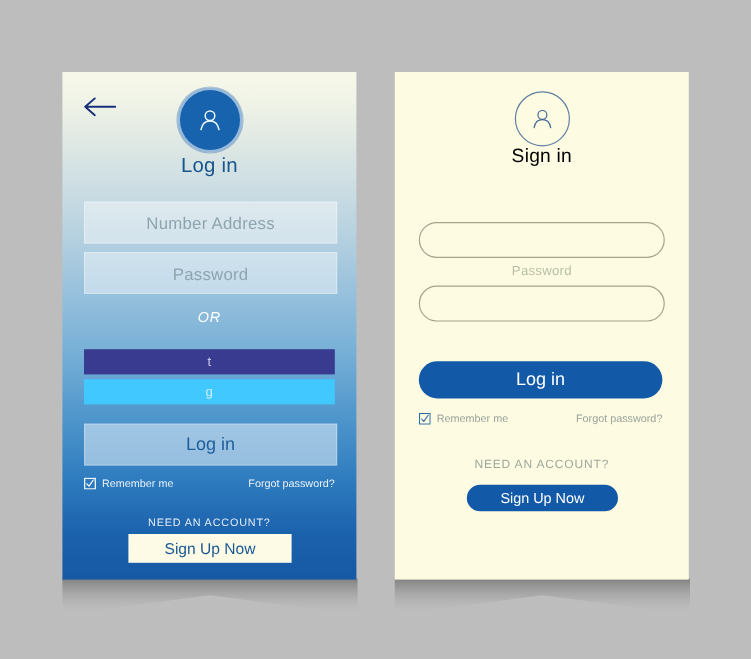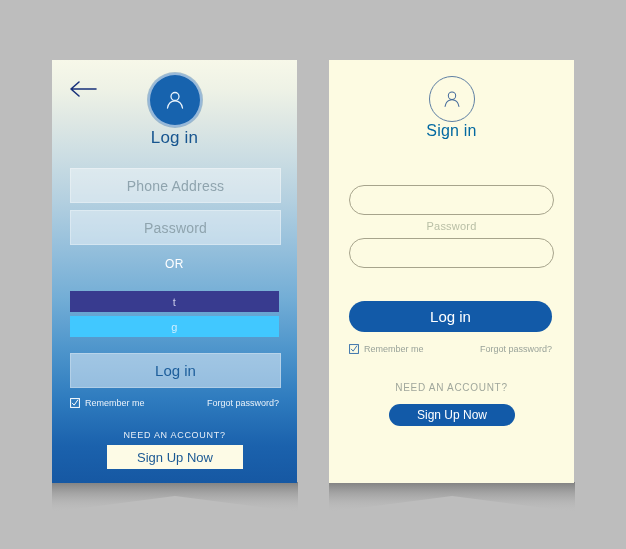--- a/index.html
+++ b/index.html
@@ -110,20 +110,21 @@
 
   .l-or {
     position: absolute;
     left: 0;
     right: 0;
     top: 197px;
     text-align: center;
     font-size: 12px;
     color: #ffffff;
     letter-spacing: 0.6px;
+    font-style: italic;
   }
 
   .l-social {
     position: absolute;
     left: 18px;
     width: 209px;
     height: 21px;
     display: flex;
     align-items: center;
     justify-content: center;
@@ -230,21 +231,21 @@
     justify-content: center;
   }
 
   .r-title {
     position: absolute;
     left: 0;
     right: 0;
     top: 62px;
     text-align: center;
     font-size: 16px;
-    color: #0369a1;
+    color: #000000;
     letter-spacing: 0.2px;
   }
 
   .r-label {
     position: absolute;
     left: 0;
     right: 0;
     text-align: center;
     font-size: 11px;
     color: #b9bfa6;
@@ -365,21 +366,21 @@
       <div class="l-avatar">
         <svg width="26" height="26" viewBox="0 0 26 26">
           <circle cx="13" cy="9.5" r="4" fill="none" stroke="#e8f2fb" stroke-width="1.3"></circle>
           <path d="M5.5 21 C6.5 15.5 10 13.8 13 13.8 C16 13.8 19.5 15.5 20.5 21" fill="none" stroke="#e8f2fb" stroke-width="1.3" stroke-linecap="round"></path>
         </svg>
       </div>
     </div>
 
     <div class="l-title">Log in</div>
 
-    <div class="l-field" id="l-field-email">Phone Address</div>
+    <div class="l-field" id="l-field-email">Number Address</div>
 
     <div class="l-field" id="l-field-pass">Password</div>
 
     <div class="l-or">OR</div>
 
     <div class="l-social" id="l-social-t">t</div>
 
     <div class="l-social" id="l-social-g">g</div>
 
     <div id="l-login-btn">Log in</div>

